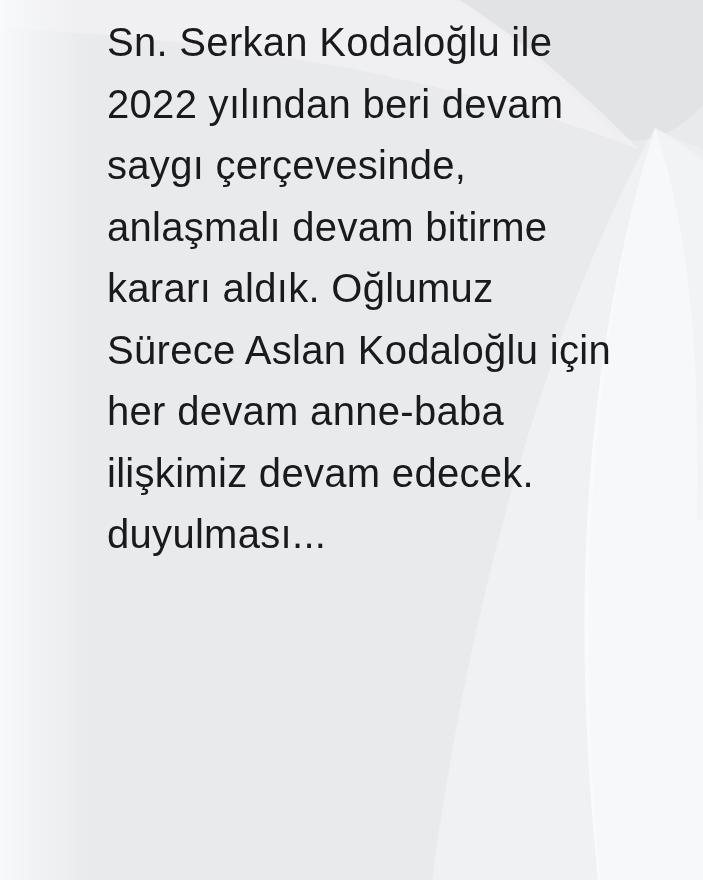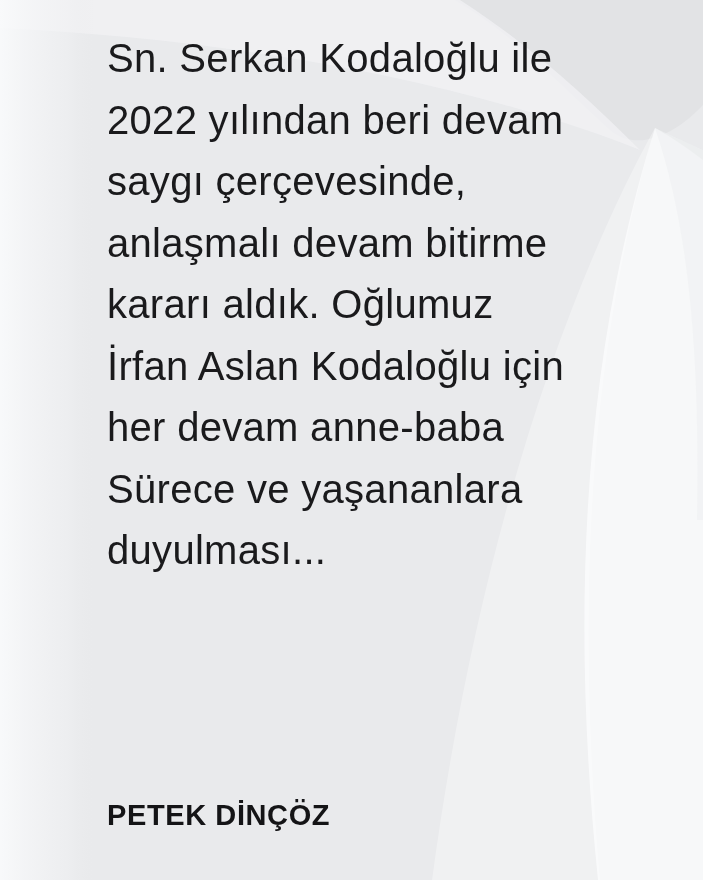--- a/index.html
+++ b/index.html
@@ -26,21 +26,21 @@
     width: 703px;
     height: 880px;
   }
 
   
   .card {
     position: absolute;
     inset: 0;
     z-index: 1;
     box-sizing: border-box;
-    padding: 28px 40px 0 107px;
+    padding: 12px 40px 0 107px;
   }
 
   .statement-text {
     color: #1a1a1c;
     font-size: 40px;
     line-height: 61.5px;
     font-weight: 400;
     letter-spacing: 0.3px;
     white-space: nowrap;
   }
@@ -88,19 +88,18 @@
   </svg>
 </div>
 
 <div class="card">
   <div class="statement-text">
     <div class="statement-line">Sn. Serkan Kodaloğlu ile</div>
     <div class="statement-line">2022 yılından beri devam</div>
     <div class="statement-line">saygı çerçevesinde,</div>
     <div class="statement-line">anlaşmalı devam bitirme</div>
     <div class="statement-line">kararı aldık. Oğlumuz</div>
-    <div class="statement-line">İrfan Aslan Kodaloğlu için</div>
+    <div class="statement-line">Sürece Aslan Kodaloğlu için</div>
     <div class="statement-line">her devam anne-baba</div>
-    <div class="statement-line">Sürece ve yaşananlara</div>
+    <div class="statement-line">ilişkimiz devam edecek.</div>
     <div class="statement-line">duyulması...</div>
   </div>
-  <div class="signature">PETEK DİNÇÖZ</div>
 </div>
 
 </body></html>

